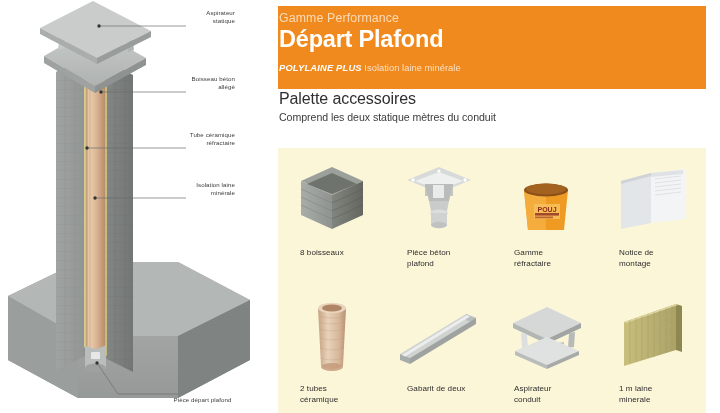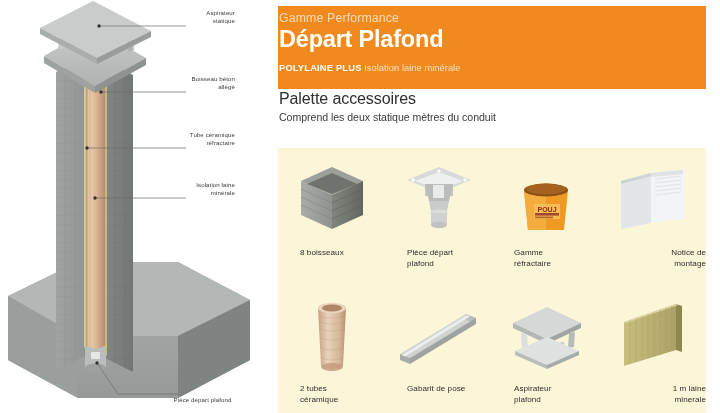--- a/index.html
+++ b/index.html
@@ -36,21 +36,21 @@
     font-size:12.3px;color:#fcdcb8;letter-spacing:.15px;
   }
   #title{
     position:absolute;left:17px;top:26px;
     font-size:23.5px;font-weight:bold;color:#ffffff;letter-spacing:-.2px;text-align:right;
   }
   #subline{
     position:absolute;left:17px;top:63px;
     font-size:9.3px;color:#fbe0c2;letter-spacing:.05px;
   }
-  #subline b{color:#ffffff;font-weight:bold;letter-spacing:.2px;}
+  #subline b{color:#ffffff;font-weight:bold;letter-spacing:.2px;font-style:italic;}
 
   
   #sectitle{
     position:absolute;left:17px;top:90px;
     font-size:16px;color:#2f2f2f;letter-spacing:-.1px;
   }
   #secsub{
     position:absolute;left:17px;top:111px;
     font-size:10.6px;color:#3b3b3b;letter-spacing:-.05px;
   }
@@ -64,21 +64,21 @@
   .cell{width:107px;position:relative;}
   .art{height:88px;display:flex;align-items:center;justify-content:center;}
   .cap{
     margin-top:4px;padding-left:22px;
     font-size:8.1px;line-height:10.6px;color:#2d2d2d;
     white-space:pre-line;letter-spacing:.05px;
   }
   .cell.c0 .cap{padding-left:22px;}
   .cell.c1 .cap{padding-left:22px;}
   .cell.c2 .cap{padding-left:22px;}
-  .cell.c3 .cap{padding-left:20px;text-align:right;}
+  .cell.c3 .cap{padding-left:20px;}
 </style>
 </head>
 <body>
 
 <div id="page">
 
   <div id="diagram">
     <svg width="262" height="413" viewBox="0 0 262 413">
       <defs>
         <linearGradient id="gBlockL" x1="0" y1="0" x2="1" y2="0">
@@ -250,21 +250,21 @@
               <rect x="30" y="22" width="11" height="13" fill="#e9ebea"></rect>
               <path d="M26,38 L46,38 L44,48 L28,48 Z" fill="#c9ccca"></path>
               <ellipse cx="36" cy="50" rx="9" ry="3.4" fill="#dcdedd"></ellipse>
               <rect x="28" y="50" width="16" height="12" fill="#cfd2d0"></rect>
               <ellipse cx="36" cy="62" rx="8" ry="3.2" fill="#bfc2c0"></ellipse>
               <circle cx="10" cy="17" r="1.7" fill="#fff"></circle>
               <circle cx="62" cy="17" r="1.7" fill="#fff"></circle>
               <circle cx="36" cy="8" r="1.6" fill="#fff"></circle>
             </svg>
           </div>
-          <div class="cap">Pièce départ
+          <div class="cap">Pièce béton
 plafond</div>
         </div>
 
         <div class="cell c2">
           <div class="art">
             <svg width="64" height="72" viewBox="0 0 64 72">
               <path d="M14,44 C14,20 50,20 50,44" fill="none" stroke="#e8a24a" stroke-width="4.2"></path>
               <path d="M10,26 L54,26 L50,66 L14,66 Z" fill="#ef9a23"></path>
               <path d="M10,26 L32,26 L32,66 L14,66 Z" fill="#f4ad3c"></path>
               <ellipse cx="32" cy="26" rx="22" ry="6.5" fill="#8c4f18"></ellipse>
@@ -334,40 +334,40 @@
         <div class="cell c1">
           <div class="art">
             <svg width="86" height="60" viewBox="0 0 86 60">
               <polygon points="4,48 70,8 80,12 14,52" fill="#cfd3d2"></polygon>
               <polygon points="4,48 14,52 14,58 4,54" fill="#a8acab"></polygon>
               <polygon points="70,8 80,12 80,18 70,14" fill="#b9bdbc"></polygon>
               <polygon points="6,49 71,9 74,10.5 9,50.5" fill="#eceeed"></polygon>
               <polygon points="14,52 80,12 80,18 14,58" fill="#9ea2a1"></polygon>
             </svg>
           </div>
-          <div class="cap">Gabarit de pose</div>
+          <div class="cap">Gabarit de deux</div>
         </div>
 
         <div class="cell c2">
           <div class="art">
             <svg width="86" height="66" viewBox="0 0 86 66">
               <polygon points="10,20 44,4 78,20 44,36" fill="#d5d8d7"></polygon>
               <polygon points="10,20 44,36 44,41 10,25" fill="#b2b6b5"></polygon>
               <polygon points="78,20 44,36 44,41 78,25" fill="#a0a4a3"></polygon>
               <path d="M18,30 L24,31 L25,46 L19,45 Z" fill="#dcdfde"></path>
               <path d="M66,30 L72,29 L71,44 L65,45 Z" fill="#b6bab9"></path>
               <path d="M41,38 L47,38 L47,52 L41,52 Z" fill="#c8cbca"></path>
               <path d="M55,40 L61,39 L60,50 L54,51 Z" fill="#bcc0bf"></path>
               <polygon points="12,48 44,34 76,48 44,62" fill="#dfe2e1"></polygon>
               <polygon points="12,48 44,62 44,66 12,52" fill="#b8bcbb"></polygon>
               <polygon points="76,48 44,62 44,66 76,52" fill="#a6aaa9"></polygon>
             </svg>
           </div>
           <div class="cap">Aspirateur
-plafond</div>
+conduit</div>
         </div>
 
         <div class="cell c3">
           <div class="art">
             <svg width="70" height="72" viewBox="0 0 70 72">
               <defs>
                 <linearGradient id="wlG" x1="0" y1="0" x2="1" y2="0">
                   <stop offset="0" stop-color="#c8bf7d"></stop>
                     <stop offset="1" stop-color="#aba268"></stop>
                   </linearGradient>

